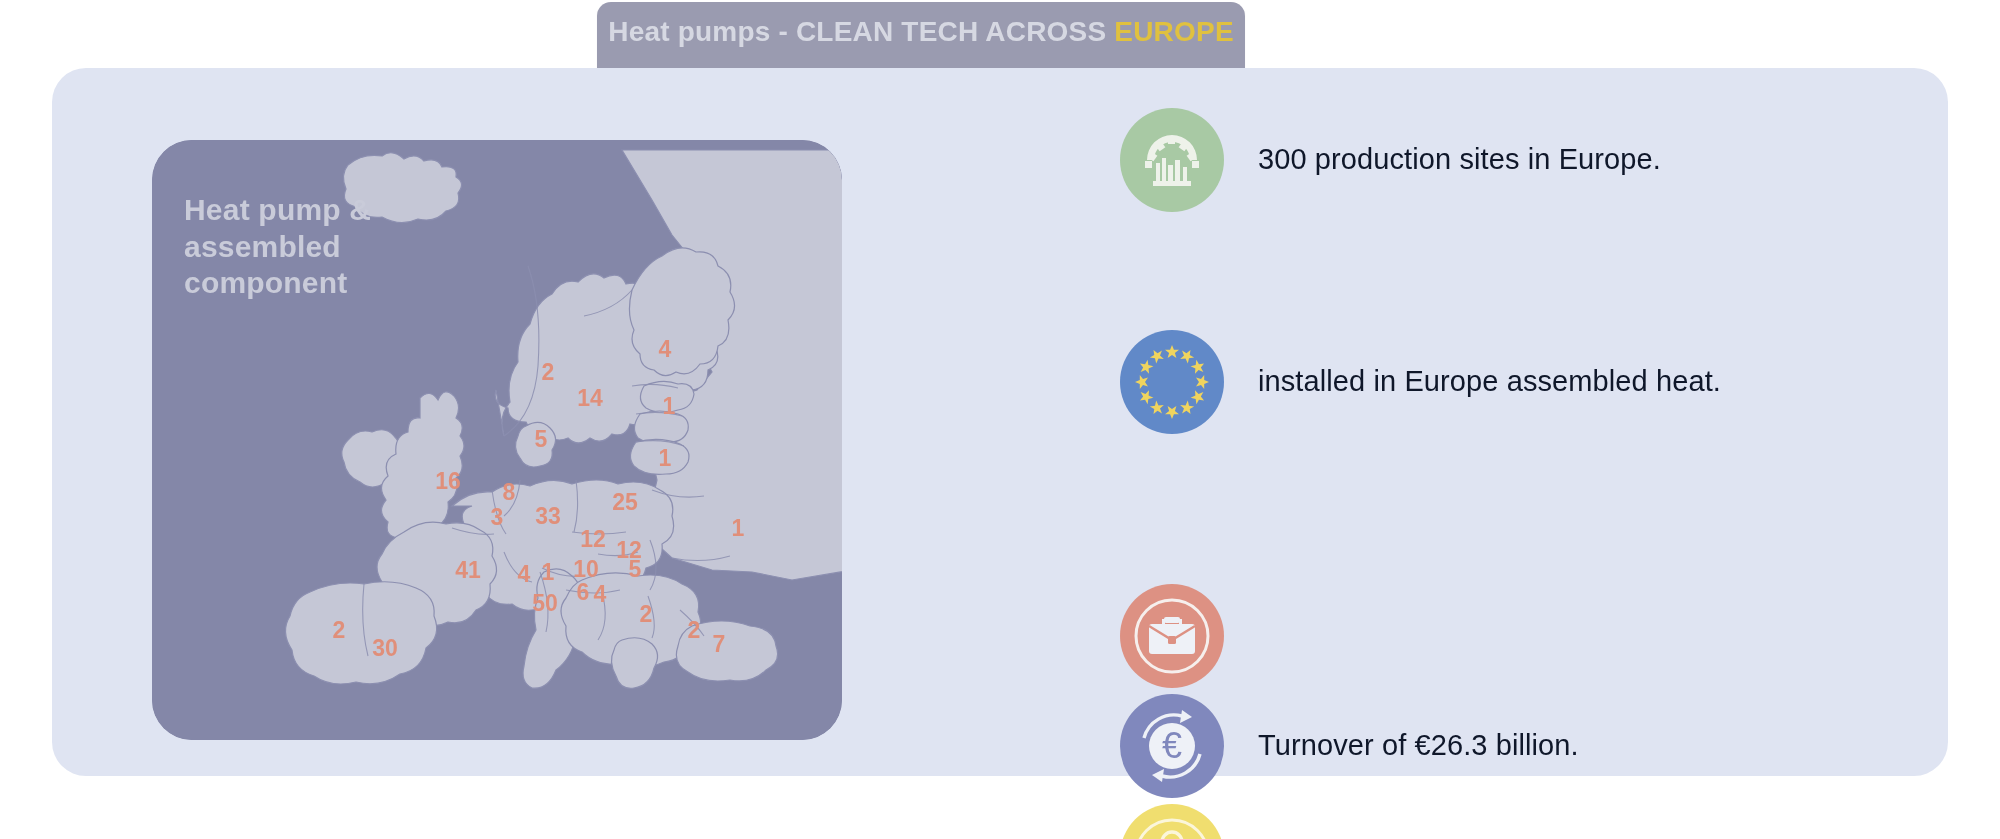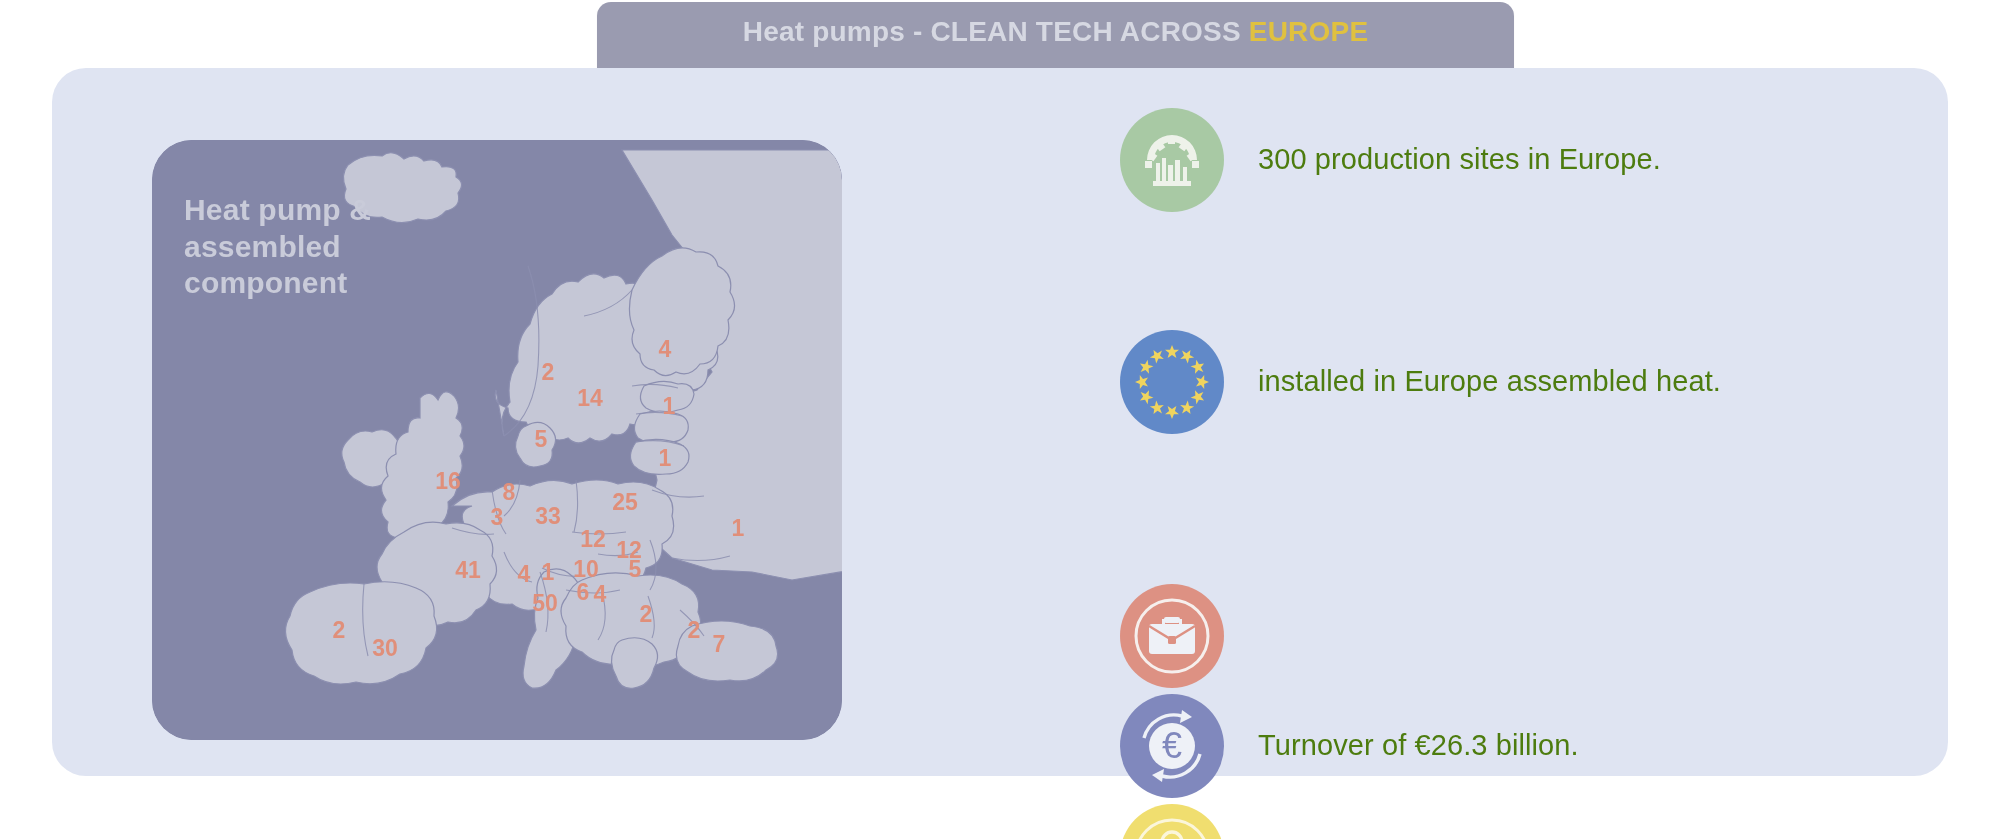--- a/index.html
+++ b/index.html
@@ -1,21 +1,21 @@
 <!DOCTYPE html>
 <html><head>
 <meta charset="utf-8">
 <style>
   html,body{margin:0;padding:0;background:#ffffff;}
   body{width:2000px;height:839px;overflow:hidden;font-family:"Liberation Sans",sans-serif;}
   .stage{position:relative;width:2000px;height:839px;background:#ffffff;}
 
   
   .title-bar{
-    position:absolute;left:597px;top:2px;width:917px;height:92px;
+    position:absolute;left:597px;top:2px;width:648px;height:92px;
     border-radius:14px;
     background:linear-gradient(180deg,#9a9bb0 0%,#9a9bb0 72%,#8286ab 72%,#8286ab 100%);
     box-shadow:0 1px 2px rgba(0,0,0,.06);
     display:flex;align-items:flex-start;justify-content:center;
     padding-top:16px;box-sizing:border-box;
   }
   .title-text{
     font-size:28px;font-weight:bold;letter-spacing:.2px;
     color:#d6d8e2;white-space:nowrap;line-height:1;
   }
@@ -44,21 +44,21 @@
   .fact{display:flex;align-items:center;margin-bottom:6px;}
   .fact.gap{margin-bottom:118px;}
   .fact-icon{
     width:104px;height:104px;border-radius:50%;
     flex:0 0 104px;position:relative;
     display:flex;align-items:center;justify-content:center;
   }
   .fact-icon svg{display:block;}
   .fact-text{
     margin-left:34px;font-size:29px;line-height:1.42;
-    color:#4d7c0f;letter-spacing:.1px;text-align:center;
+    color:#0f172a;letter-spacing:.1px;text-align:center;
   }
   .fact-text .ln{display:block;white-space:nowrap;}
 </style>
 </head>
 <body>
 
 <div class="stage">
 
   <div class="title-bar">
     <div class="title-text"><span>Heat pumps - CLEAN TECH ACROSS </span><span class="hl">EUROPE</span></div>

